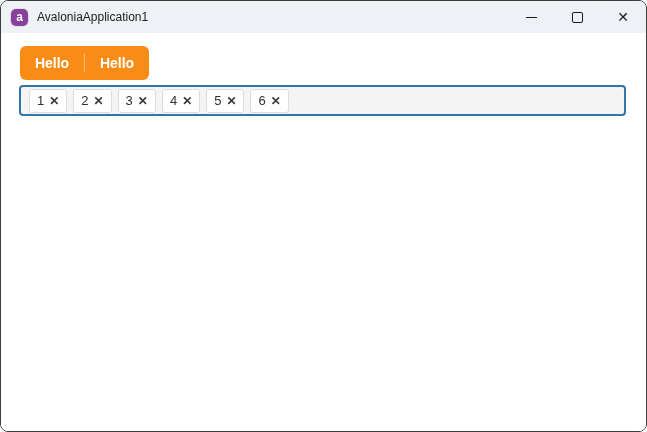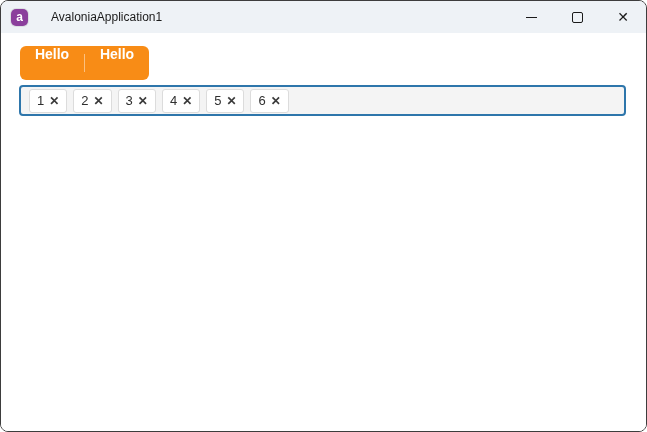--- a/index.html
+++ b/index.html
@@ -36,21 +36,21 @@
     border-radius: 5px;
     background: var(--logo-purple, #8b3f9c);
     color: #ffffff;
     font-weight: bold;
     font-size: 12px;
     line-height: 17px;
     text-align: center;
     box-shadow: 0 0 0 1px rgba(0,0,0,0.08);
   }
   .window-title {
-    margin-left: 23px;
+    margin-left: 9px;
     font-size: 12px;
     color: #1b1b1b;
   }
   .caption-buttons {
     margin-left: auto;
     display: flex;
     height: 32px;
   }
   .caption-btn {
     width: 46px;
@@ -81,21 +81,21 @@
     line-height: 1;
   }
   
   .content {
     position: relative;
     background: #ffffff;
     height: 398px;
   }
   .tabstrip {
     display: inline-flex;
-    align-items: flex-start;
+    align-items: center;
     margin: 13px 0 0 19px;
     height: 34px;
     background: var(--accent, #f88c16);
     border-radius: 6px;
     overflow: hidden;
   }
   .tab {
     width: 64px;
     display: flex;
     align-items: center;

